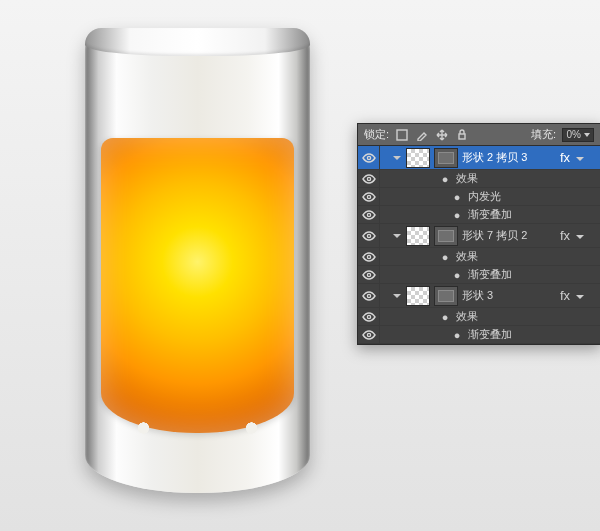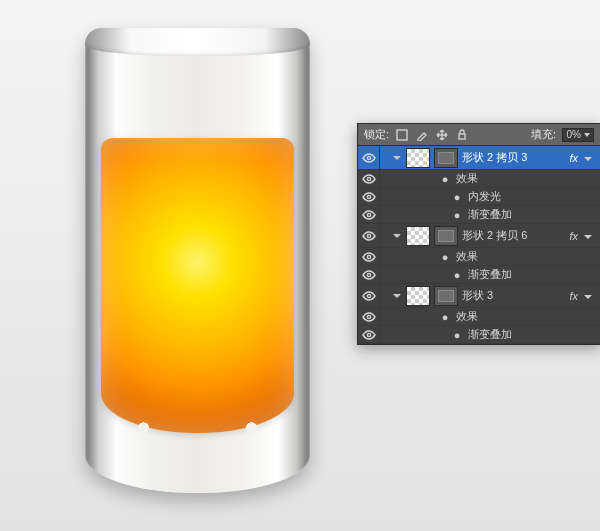--- a/index.html
+++ b/index.html
@@ -53,21 +53,21 @@
     .hdr-ico{width:14px;height:14px;display:flex;align-items:center;justify-content:center;color:#cfcfcf}
     .hdr-ico svg{width:12px;height:12px;stroke:currentColor;fill:none;stroke-width:1.4}
     .fill-box{
       width:32px;height:14px;border:1px solid #2a2a2a;background:#3a3a3a;
       display:flex;align-items:center;justify-content:flex-end;padding-right:3px;color:#cfcfcf;font-size:10px;
     }
     .fill-box::after{content:"";margin-left:3px;width:0;height:0;border-left:3px solid transparent;border-right:3px solid transparent;border-top:4px solid #cfcfcf}
     .rows{}
     .row{
       display:flex;align-items:center;gap:4px;
-      height:24px;padding-right:6px;
+      height:24px;padding-right:14px;
       border-bottom:1px solid #3a3a3a;
     }
     .eye{
       width:22px;height:24px;flex:0 0 22px;
       display:flex;align-items:center;justify-content:center;
       border-right:1px solid #3a3a3a;color:#d6d6d6;
     }
     .eye svg{width:14px;height:10px;fill:none;stroke:currentColor;stroke-width:1.4}
     .indent{flex:0 0 var(--ind,0px);height:1px}
     .twisty{width:10px;display:flex;align-items:center;justify-content:center;color:#c8c8c8}
@@ -77,21 +77,21 @@
     }
     .thumb.transparent{
       background:
         conic-gradient(#cfcfcf 25%,#fff 0 50%,#cfcfcf 0 75%,#fff 0) 0 0/8px 8px;
     }
     .thumb.shape::after{
       content:"";position:absolute;inset:3px;border:1px solid #8a8a8a;background:#6f6f6f;
     }
     .lname{flex:1;white-space:nowrap;overflow:hidden;text-overflow:ellipsis}
     .fx-tag{
-      font-style:italic;color:#cfcfcf;margin-right:2px;font-size:11px;
+      color:#cfcfcf;margin-right:2px;font-size:13px;
     }
     .mini-caret{width:10px;height:10px;color:#cfcfcf}
     .mini-caret svg{width:8px;height:8px;fill:currentColor}
     .sub{
       display:flex;align-items:center;gap:6px;height:18px;
       border-bottom:1px solid #3a3a3a;color:#cfcfcf;
     }
     .sub .eye{height:18px}
     .sub .pad{flex:0 0 var(--ind,0px)}
     .dot{width:10px;text-align:center}
@@ -202,21 +202,21 @@
           </svg>
         </span>
       <span class="indent" style="--ind:4px"></span>
       <span class="twisty">
           <svg viewBox="0 0 8 8">
             <path d="M0 2l4 4 4-4z"></path>
           </svg>
         </span>
       <span class="thumb transparent"></span>
       <span class="thumb shape"></span>
-      <span class="lname">形状 2 拷贝 6</span>
+      <span class="lname">形状 7 拷贝 2</span>
       <span class="fx-tag">fx</span>
       <span class="mini-caret"><svg viewBox="0 0 8 8">
             <path d="M0 2l4 4 4-4z"></path>
           </svg></span>
     </div>
     <div class="sub">
       <span class="eye">
           <svg viewBox="0 0 14 10">
             <path d="M1 5c2-3 4-4 6-4s4 1 6 4c-2 3-4 4-6 4S3 8 1 5z"></path>
             <circle cx="7" cy="5" r="1.6"></circle>

